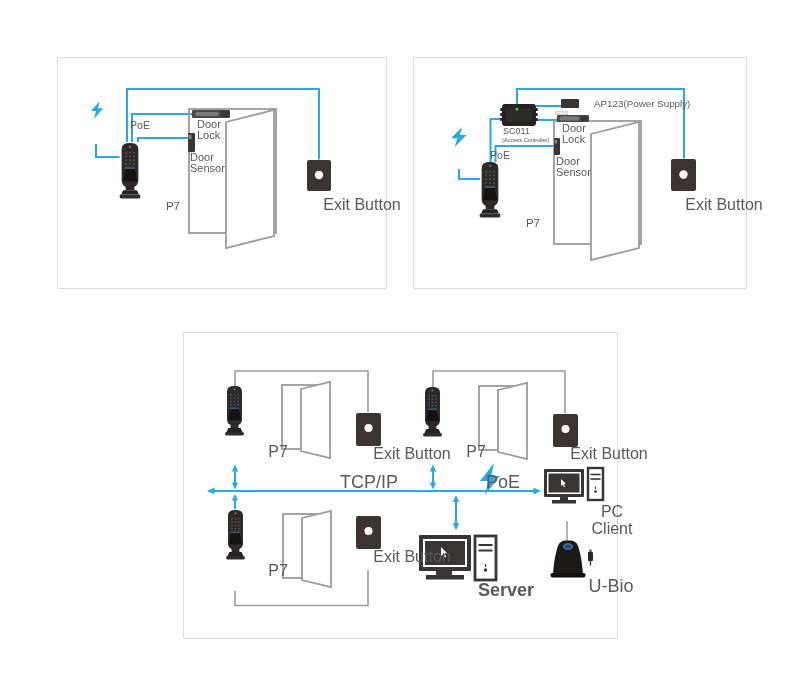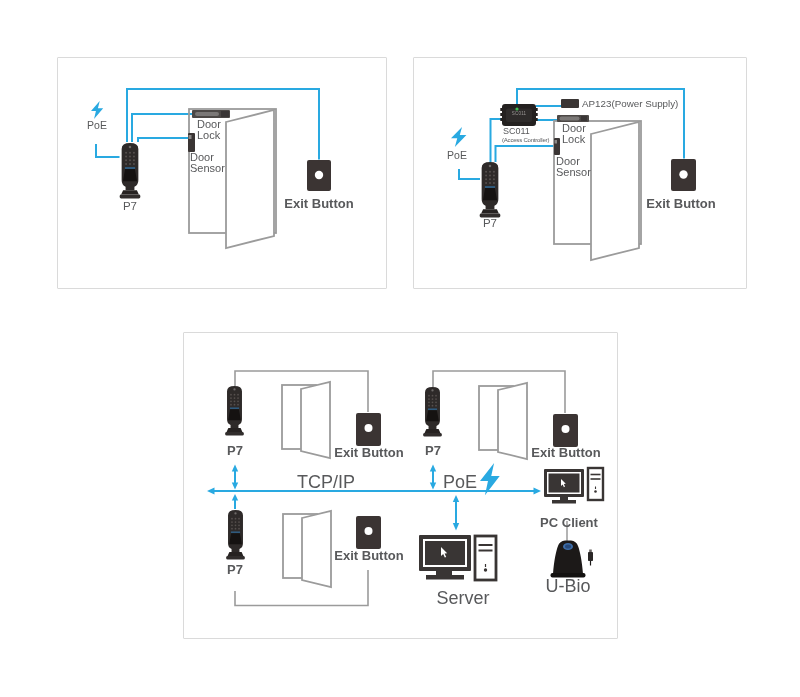--- a/index.html
+++ b/index.html
@@ -4,22 +4,22 @@
 <style>
   html,body{margin:0;padding:0;background:#ffffff;}
   #stage{position:relative;width:800px;height:697px;background:#ffffff;overflow:hidden;
          font-family:"Liberation Sans",sans-serif;}
   .panel{position:absolute;background:#fff;border:1.5px solid #dadada;border-radius:1px;}
   #panel1{left:57px;top:57px;width:328px;height:230px;}
   #panel2{left:413px;top:57px;width:332px;height:230px;}
   #panel3{left:183px;top:332px;width:433px;height:305px;}
   .panel svg{position:absolute;left:0;top:0;}
   .lbl{position:absolute;color:#58595b;line-height:1.04;white-space:normal;}
-  .c{text-align:center;}
-  .f13{font-size:18px;} .f125{font-size:13px;font-weight:bold;} .f115{font-size:11.5px;}
+  .c{text-align:center;margin-left:43px;}
+  .f13{font-size:18px;} .f125{font-size:16px;} .f115{font-size:11.5px;}
   .f105{font-size:10.5px;} .f98{font-size:9.8px;} .f95{font-size:11px;}
   .f9{font-size:9px;} .f6{font-size:6px;letter-spacing:-0.2px;}
   .chip{font-size:4.5px;color:#9a9795;letter-spacing:0.2px;}
   .wire-b{stroke:#29a9e1;stroke-width:2;fill:none;}
   .wire-g{stroke:#9b9b9b;stroke-width:1.6;fill:none;}
   .door-f{fill:none;stroke:#9b9b9b;stroke-width:1.8;}
   .door-l{fill:#ffffff;stroke:#9b9b9b;stroke-width:1.8;}
   .bolt{fill:#29a9e1;}
   .ah{fill:#29a9e1;}
 </style>
@@ -141,21 +141,21 @@
       <g>
         <rect x="257" y="101" width="25" height="32" rx="2" fill="#3b3433"></rect>
         <circle cx="269.5" cy="116.5" r="4.2" fill="#ffffff"></circle>
       </g>
     </svg>
     <div class="lbl c f105" style="left:30px;top:92px;width:26px;">PoE</div>
     <div class="lbl c f115" style="left:61px;top:160px;width:30px;">P7</div>
     <div class="lbl chip c" style="left:92px;top:53.5px;width:26px;">SC011</div>
     <div class="lbl f9" style="left:89px;top:69px;width:40px;">SC011</div>
     <div class="lbl f6" style="left:88px;top:78.5px;width:60px;">(Access Controller)</div>
-    <div class="lbl f98" style="left:168px;top:41px;width:130px;">AP123(Power Supply)</div>
+    <div class="lbl f98" style="left:180px;top:41px;width:130px;">AP123(Power Supply)</div>
     <div class="lbl f95" style="left:148px;top:65px;width:30px;">Door Lock</div>
     <div class="lbl f95" style="left:142px;top:98px;width:40px;">Door Sensor</div>
     <div class="lbl c f125" style="left:227px;top:139px;width:80px;">Exit Button</div>
   </div>
 
   <div class="panel" id="panel3">
     <svg width="433" height="305" viewBox="0 0 433 305">
       <g>
         <path class="wire-g" d="M51,53 V38 H184 V79"></path>
         <path class="wire-g" d="M249,54 V38 H381 V80"></path>
@@ -263,18 +263,18 @@
       </g>
     </svg>
     <div class="lbl c f125" style="left:34px;top:111px;width:34px;">P7</div>
     <div class="lbl c f125" style="left:232px;top:111px;width:34px;">P7</div>
     <div class="lbl c f125" style="left:34px;top:230px;width:34px;">P7</div>
     <div class="lbl c f125" style="left:145px;top:113px;width:80px;">Exit Button</div>
     <div class="lbl c f125" style="left:342px;top:113px;width:80px;">Exit Button</div>
     <div class="lbl c f125" style="left:145px;top:216px;width:80px;">Exit Button</div>
     <div class="lbl c f13" style="left:110px;top:140px;width:64px;">TCP/IP</div>
     <div class="lbl c f13" style="left:254px;top:140px;width:44px;">PoE</div>
-    <div class="lbl c f125" style="left:352px;top:183px;width:66px;">PC Client</div>
-    <div class="lbl c f13" style="left:243px;top:256px;width:72px;">Server</div>
+    <div class="lbl c f125" style="left:352px;top:171px;width:66px;">PC Client</div>
+    <div class="lbl c f13" style="left:243px;top:248px;width:72px;font-weight:bold;">Server</div>
     <div class="lbl c f13" style="left:349px;top:244px;width:70px;">U-Bio</div>
   </div>
 
 </div>
 
 </body></html>

